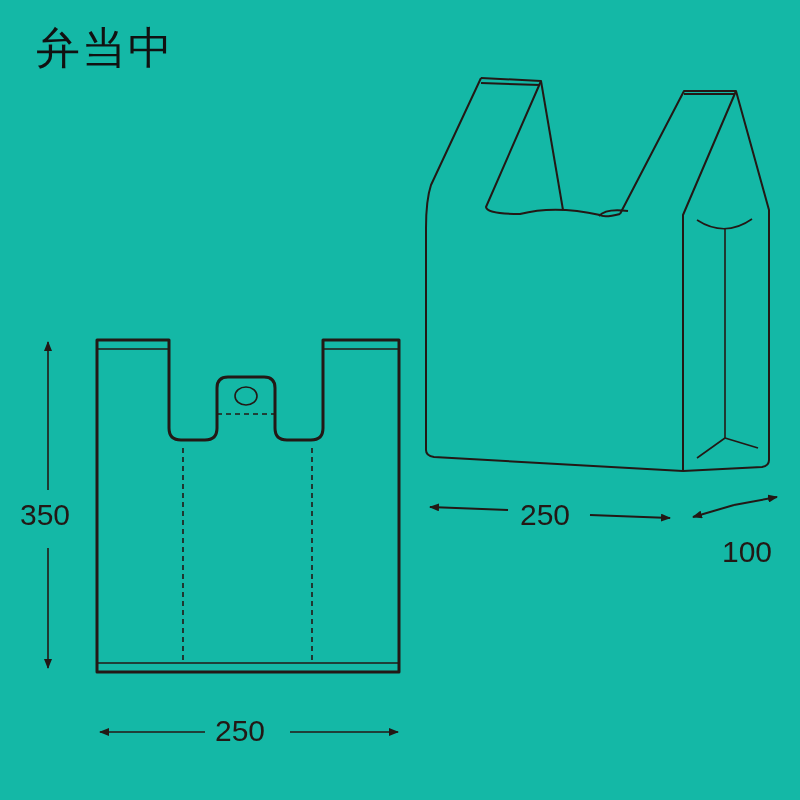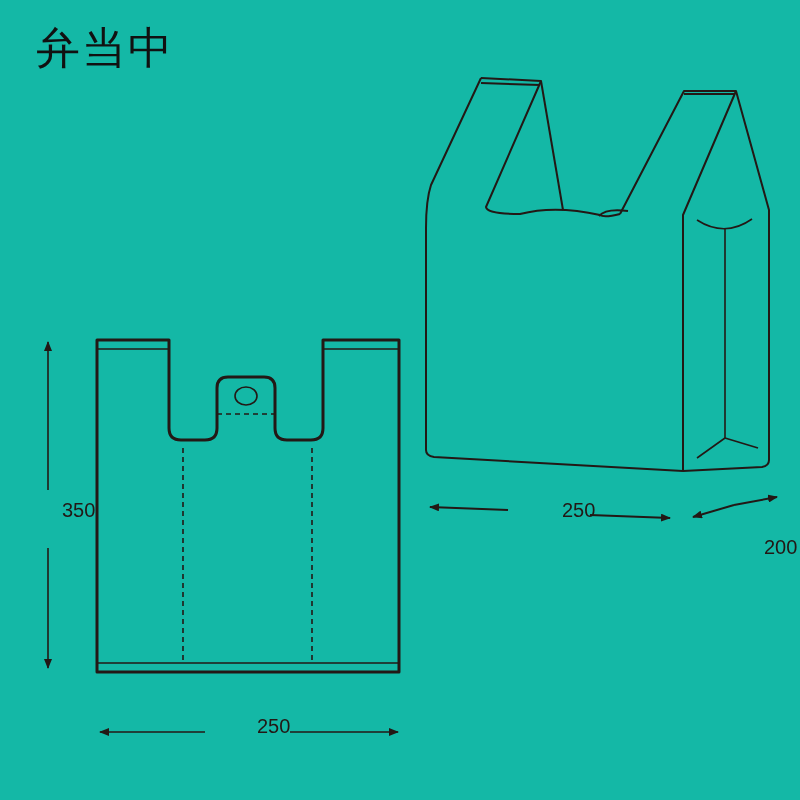--- a/index.html
+++ b/index.html
@@ -1,18 +1,18 @@
 <!DOCTYPE html>
 <html><head>
 <meta charset="utf-8">
 <style>
   html, body { margin:0; padding:0; background:#ffffff; }
   #canvas { position:relative; width:800px; height:800px; background:#14b8a6; overflow:hidden; }
   .title { position:absolute; left:36px; top:26px; font-family:"DejaVu Sans", sans-serif; font-size:44px; color:#111; letter-spacing:2px; line-height:1; }
-  .dim { position:absolute; font-family:"Liberation Sans", sans-serif; font-size:20px; color:#231815; line-height:1;margin-left:42px; }
+  .dim { position:absolute; font-family:"Liberation Sans", sans-serif; font-size:30px; color:#231815; line-height:1; }
   .unit { position:absolute; left:545px; top:738px; font-family:"DejaVu Sans", sans-serif; font-size:40px; color:#111; line-height:1; }
   svg { position:absolute; left:0; top:0; }
 </style>
 </head>
 <body>
 
 <div id="canvas">
   <div class="title">弁当中</div>
 
   <svg width="800" height="800" viewBox="0 0 800 800">
@@ -73,15 +73,15 @@
 
     <g stroke="#231815" stroke-width="2" fill="none">
       <line x1="734" y1="505" x2="693" y2="517" marker-end="url(#arrowhead)"></line>
       <line x1="734" y1="505" x2="777" y2="497" marker-end="url(#arrowhead)"></line>
     </g>
   </svg>
 
   <div class="dim" style="left:20px; top:500px;">350</div>
   <div class="dim" style="left:215px; top:716px;">250</div>
   <div class="dim" style="left:520px; top:500px;">250</div>
-  <div class="dim" style="left:722px; top:537px;">200</div>
+  <div class="dim" style="left:722px; top:537px;">100</div>
 
 </div>
 
 </body></html>

